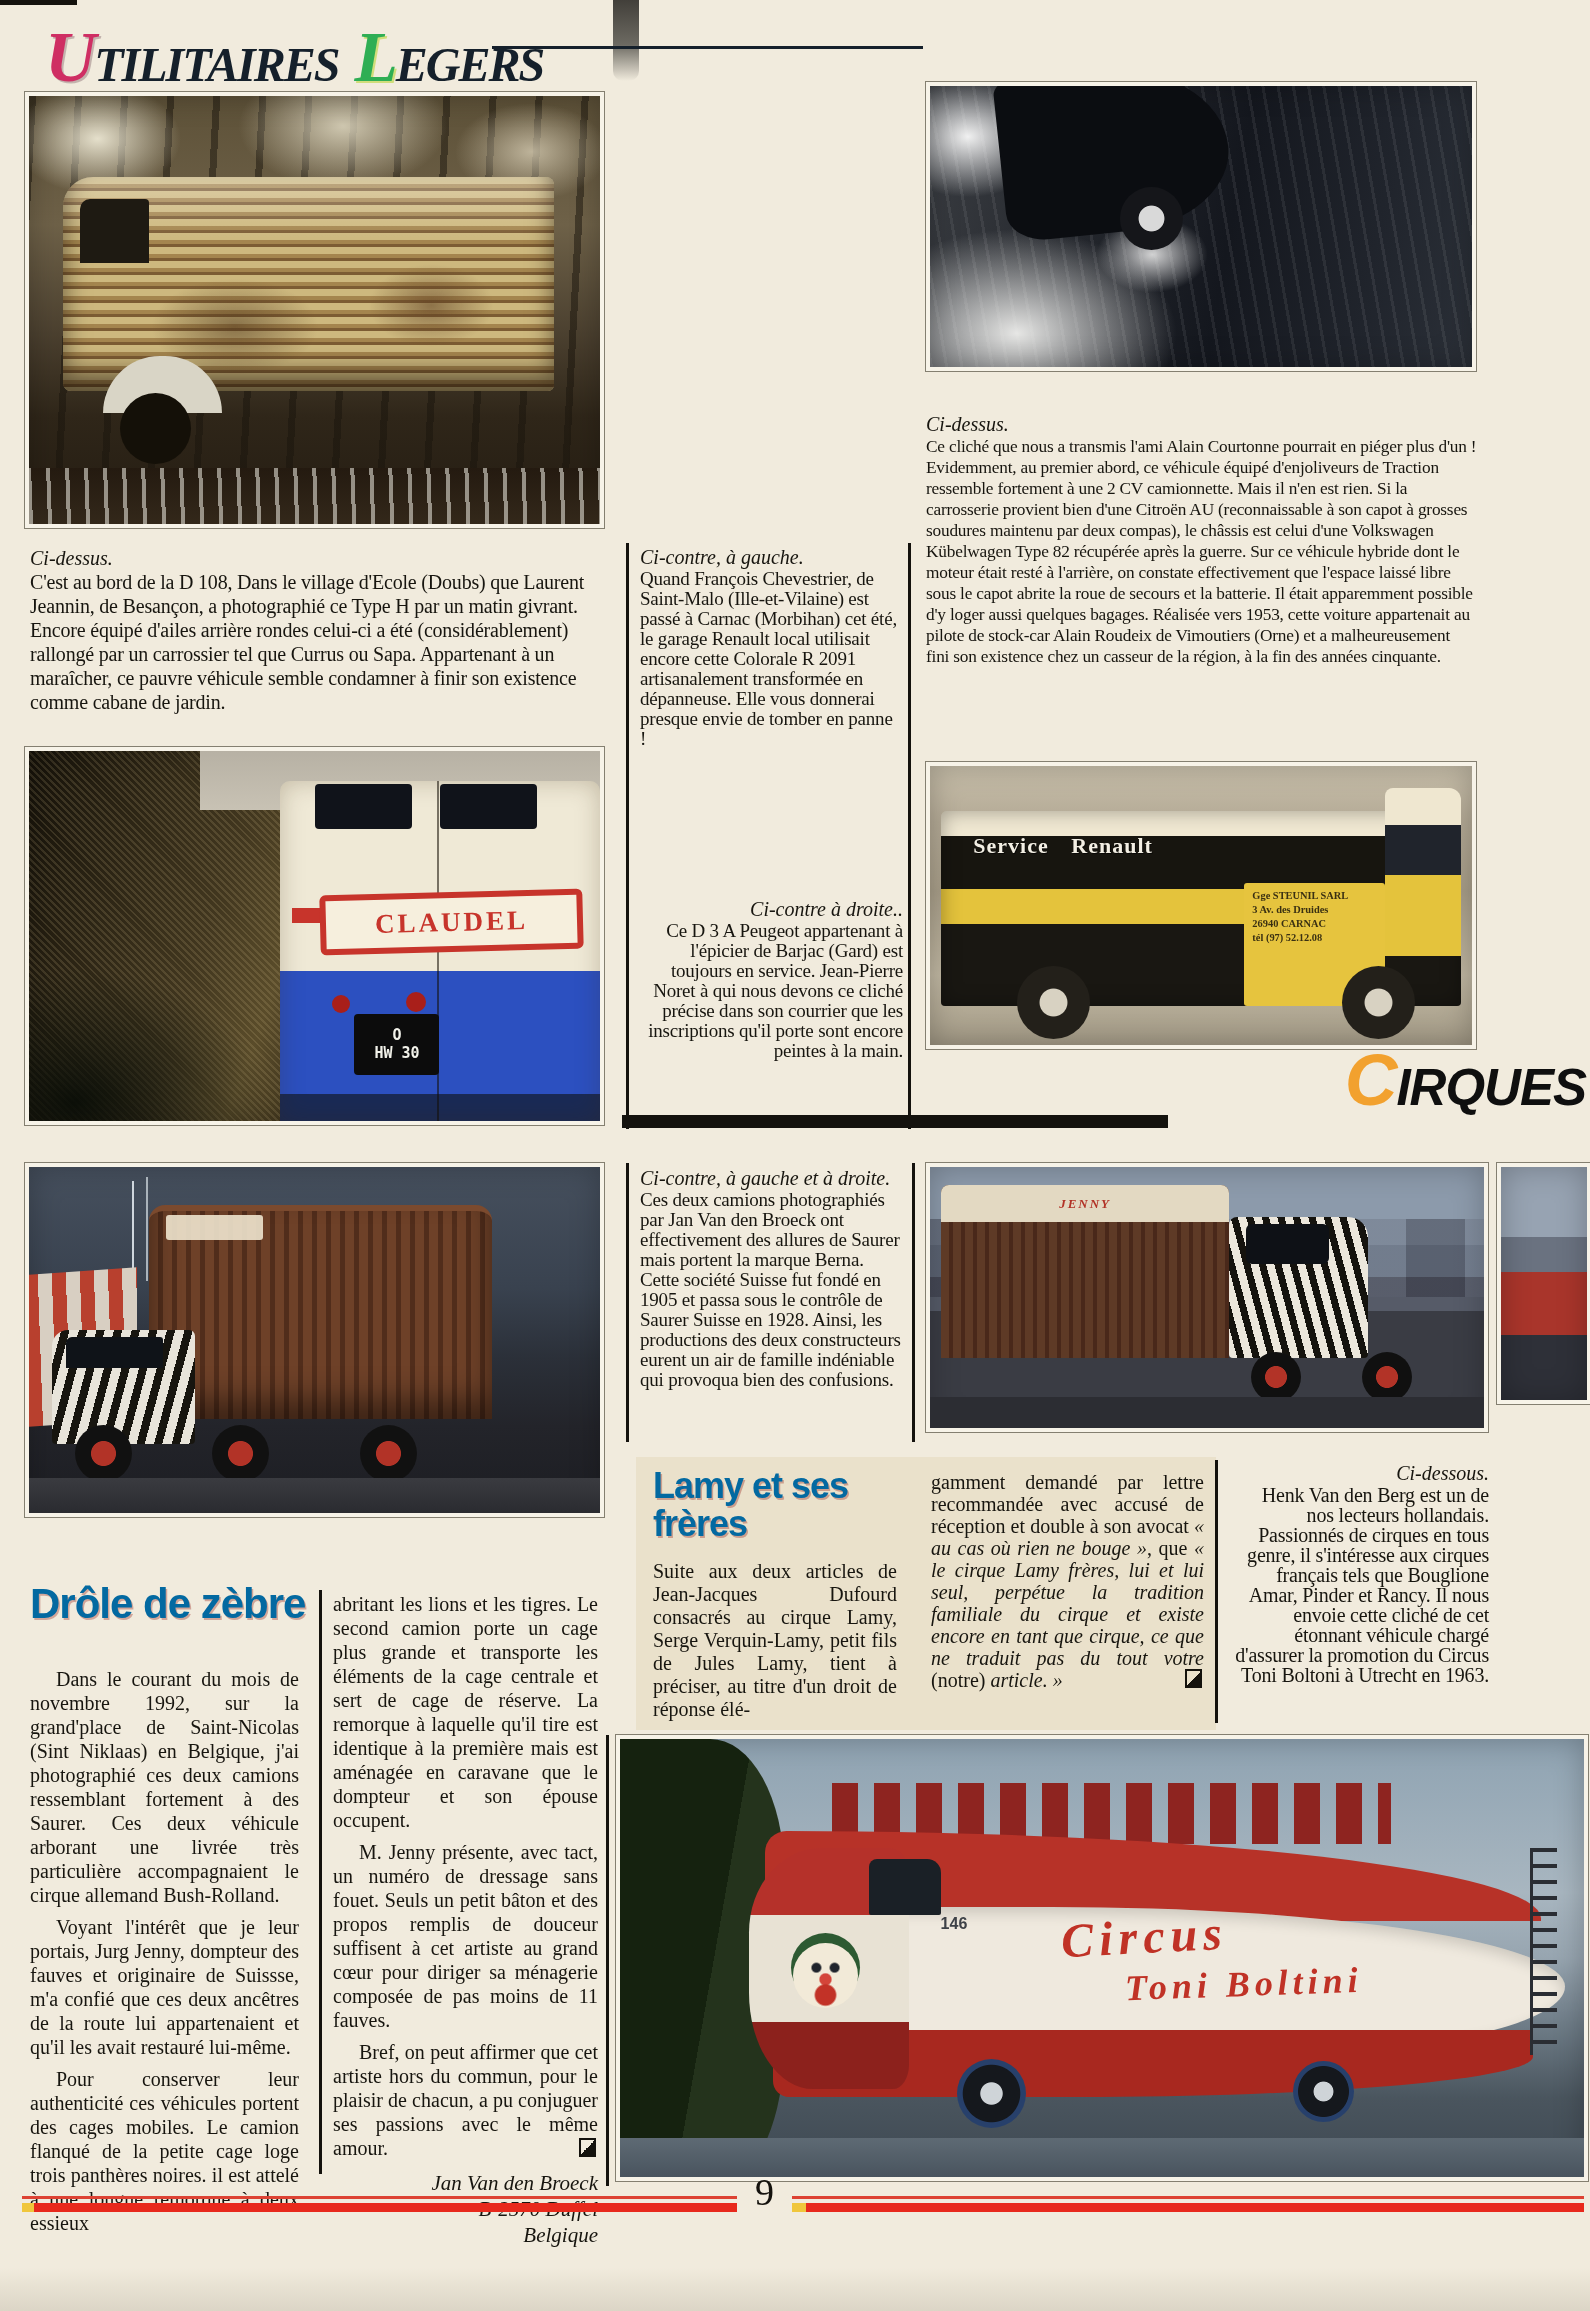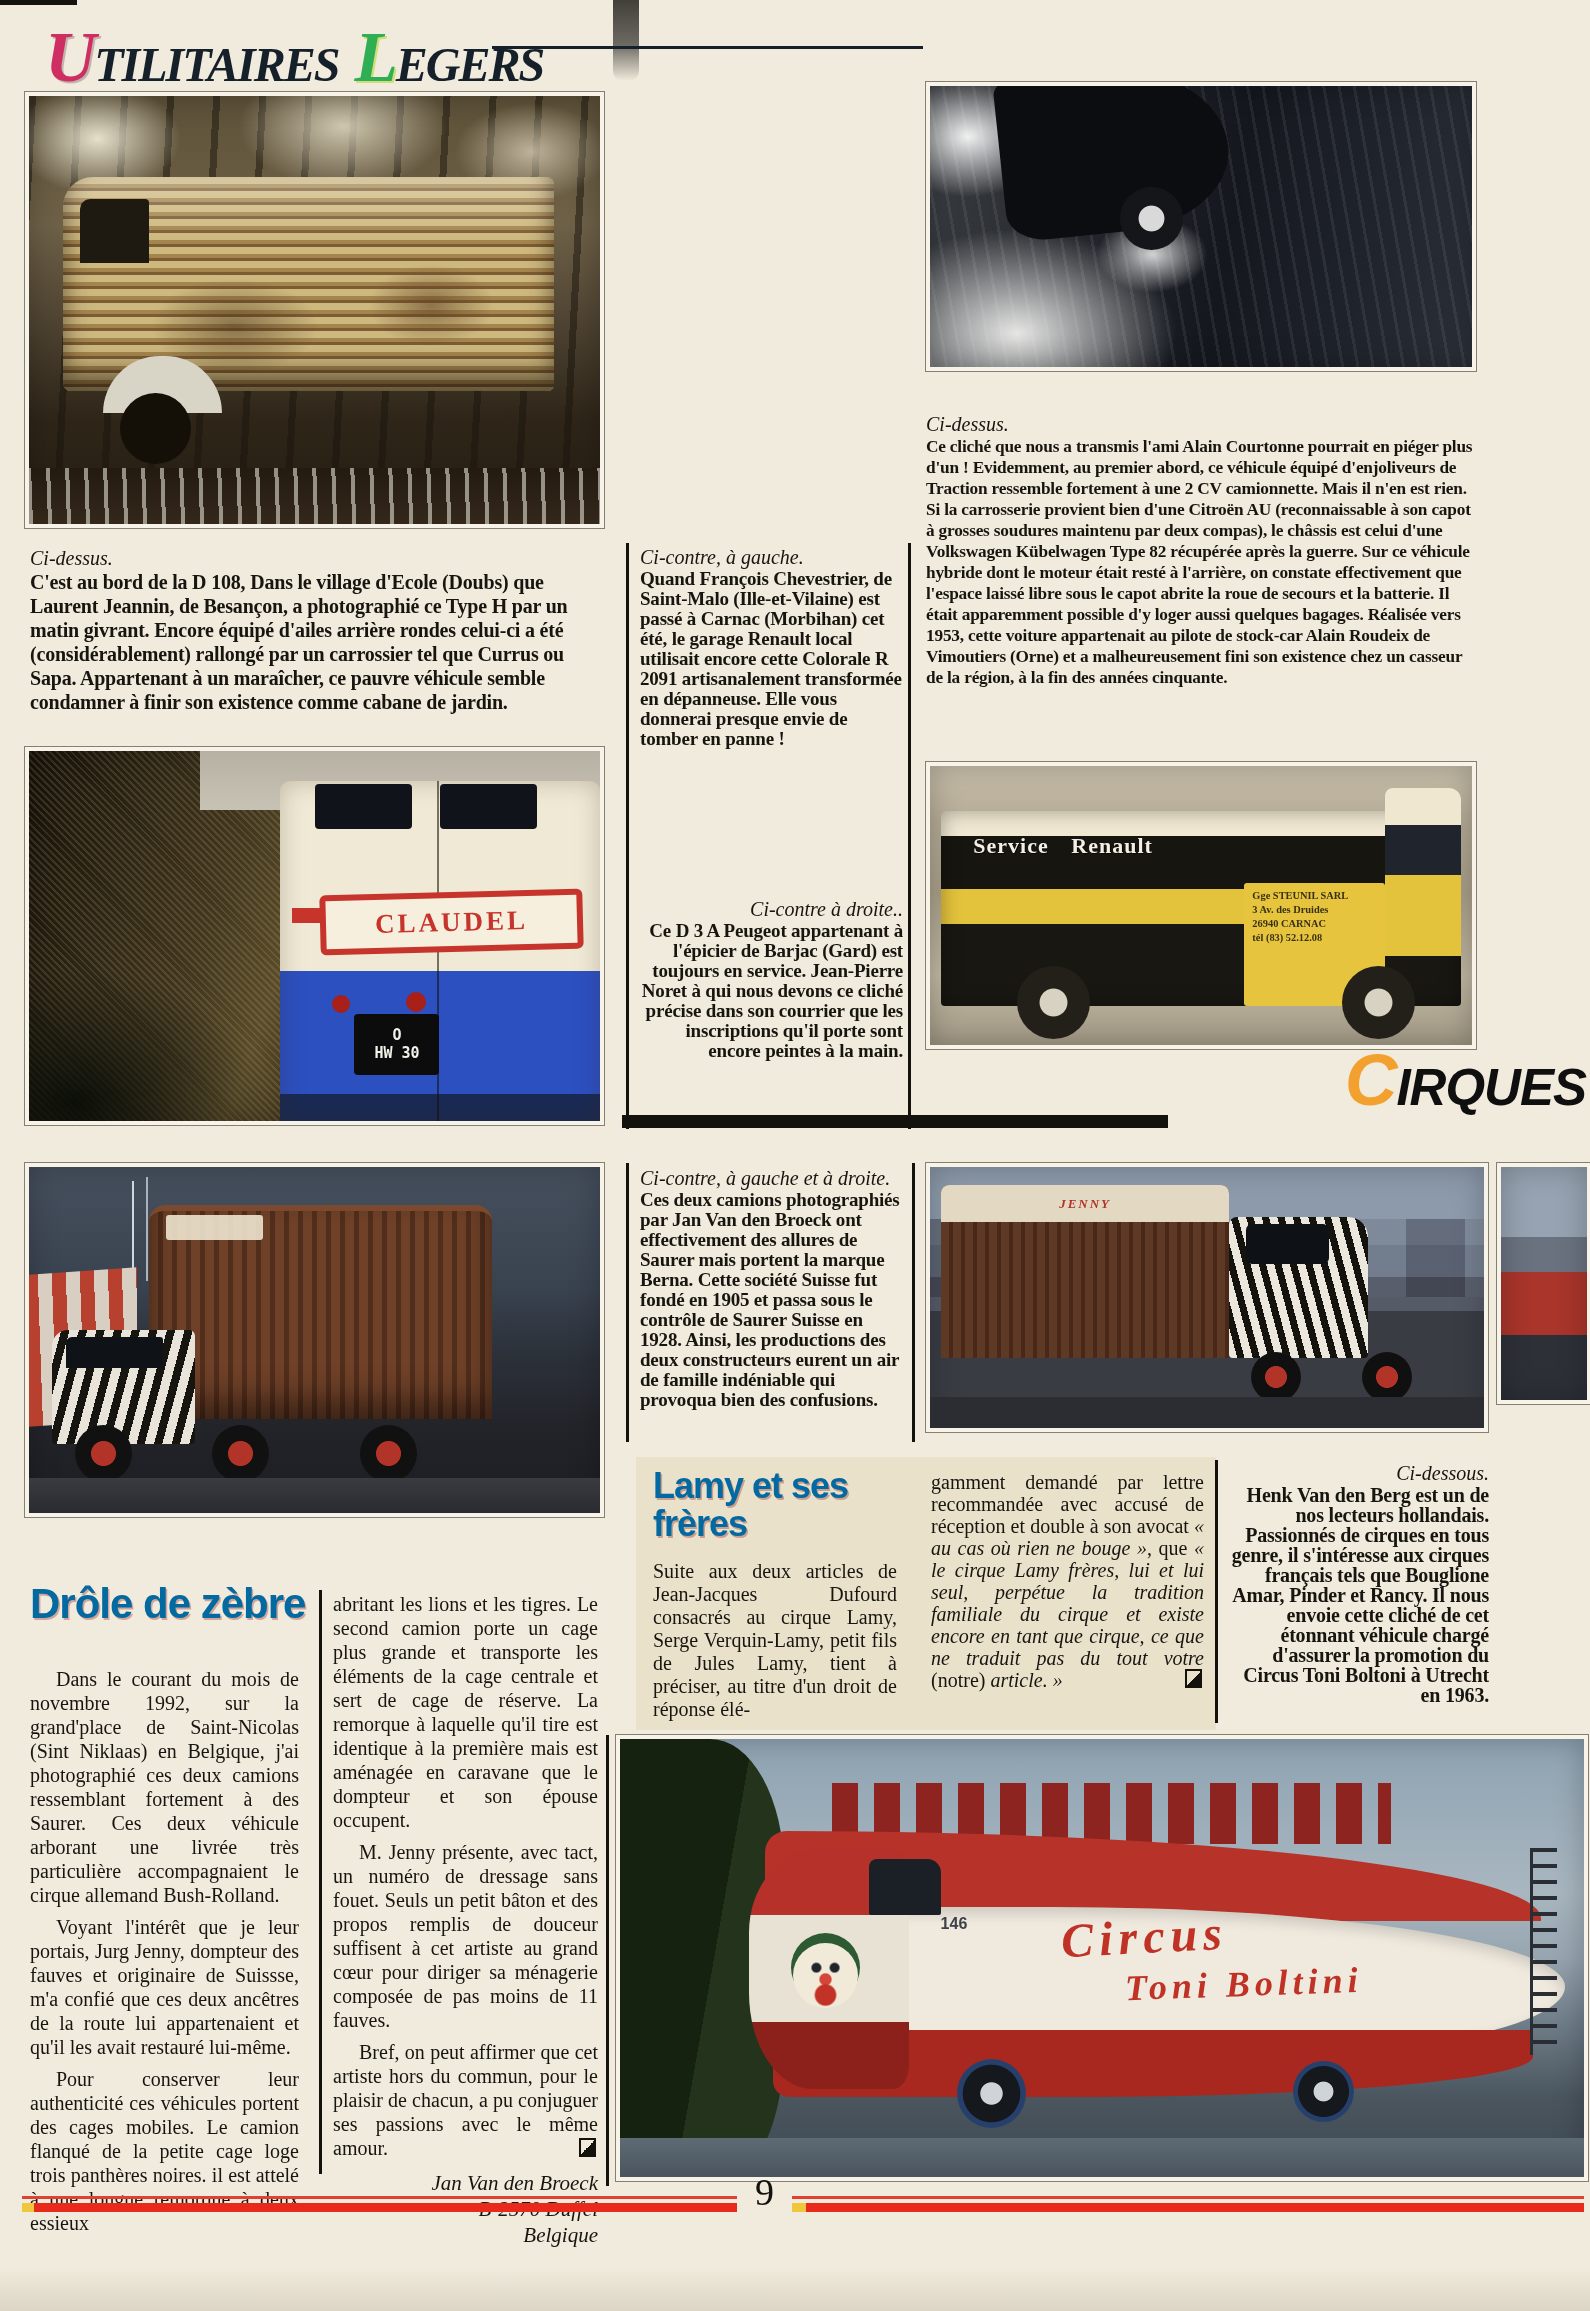--- a/index.html
+++ b/index.html
@@ -153,21 +153,21 @@
   .bus-script2{position:absolute;left:45%;top:47%;transform:rotate(-2deg);
     font:bold italic 36px "Liberation Serif",serif;color:#c03226;letter-spacing:5px;}
   .bus-wheel1{position:absolute;left:24%;bottom:-6%;width:69px;height:69px;border-radius:50%;
     background:radial-gradient(circle,#cfd4d8 0 22%,#15181d 24% 58%,#27406b 60% 100%);}
   .bus-wheel2{position:absolute;left:66%;bottom:-4%;width:61px;height:61px;border-radius:50%;
     background:radial-gradient(circle,#cfd4d8 0 22%,#15181d 24% 58%,#27406b 60% 100%);}
   .bus-ladder{position:absolute;right:1%;top:6%;width:3%;height:74%;border-left:3px solid #2a2d33;
     background:repeating-linear-gradient(180deg,#2a2d33 0 4px, rgba(0,0,0,0) 4px 16px);}
   
   .cap-lead{font:italic 20px/24px "Liberation Serif",serif;}
-  .cap-body{font-weight:bold;letter-spacing:-0.2px;}
+  .cap-body{font-weight:normal;letter-spacing:-0.2px;}
   .b20{font-size:20px;line-height:24px;}
   .b19{font-size:19px;line-height:20px;}
   .b175{font-size:17.3px;line-height:21px;}
   .b18{font-size:20px;line-height:20px;}
   .tr{text-align:right;}
   .rule-v{position:absolute;width:3px;background:#14120d;}
   .bar-h{position:absolute;height:13px;background:#14120d;}
   .cirques{position:absolute;left:1178px;top:1043px;width:408px;margin:0;text-align:right;white-space:nowrap;
     font-family:"Liberation Sans",sans-serif;font-style:italic;font-weight:700;letter-spacing:-1px;}
   .cirques .ini{font-size:73px;line-height:73px;color:#f2a12e;}
@@ -259,21 +259,21 @@
   </div>
 
   <div class="photo" id="photo4">
     <div class="ph p4-truck"></div>
     <div class="ph p4-cab"></div>
     <div class="ph p4-banner">Service Renault</div>
     <div class="ph p4-doorsign">
       <div>Gge STEUNIL SARL</div>
       <div>3 Av. des Druides</div>
       <div>26940 CARNAC</div>
-      <div>tél (83) 52.12.08</div>
+      <div>tél (97) 52.12.08</div>
     </div>
     <div class="ph p4-wheel1"></div>
     <div class="ph p4-wheel2"></div>
   </div>
 
   <h2 class="cirques"><span class="ini">C</span><span class="rest">IRQUES</span></h2>
 
   <div class="photo" id="photo5">
     <div class="ph p5-crane"></div>
     <div class="ph p5-tent"></div>

